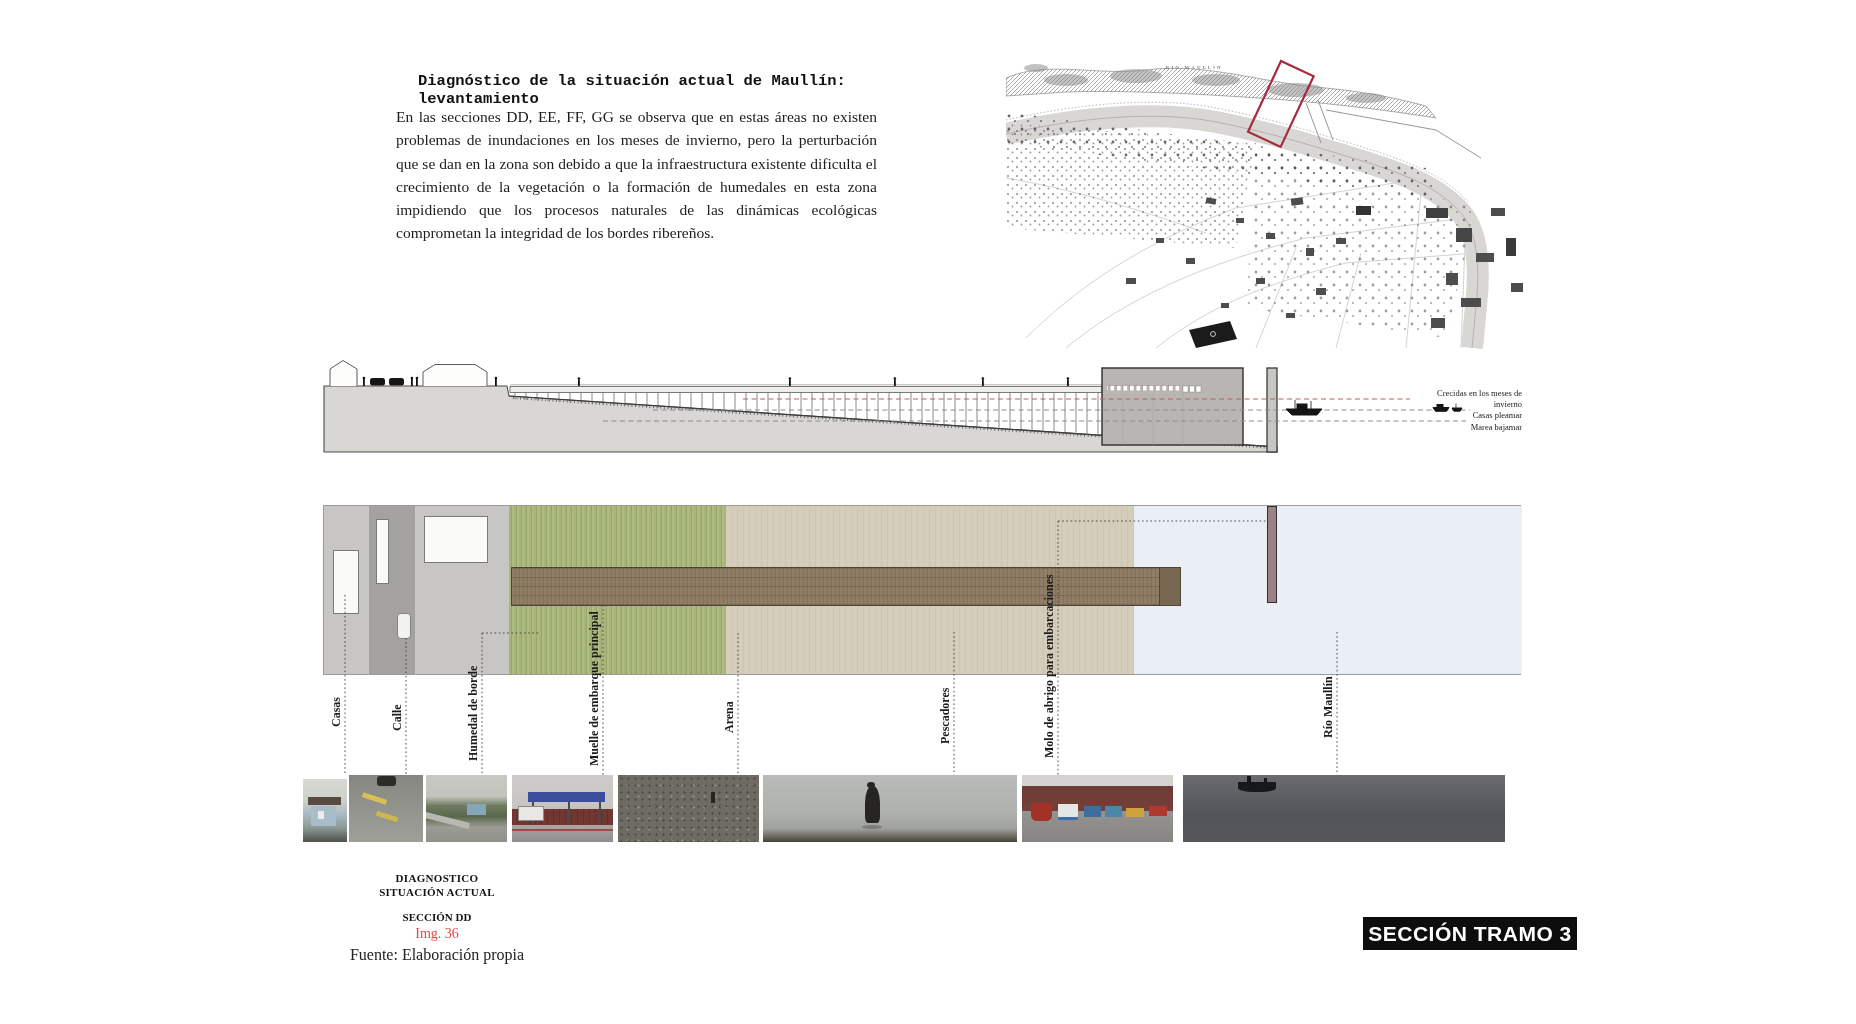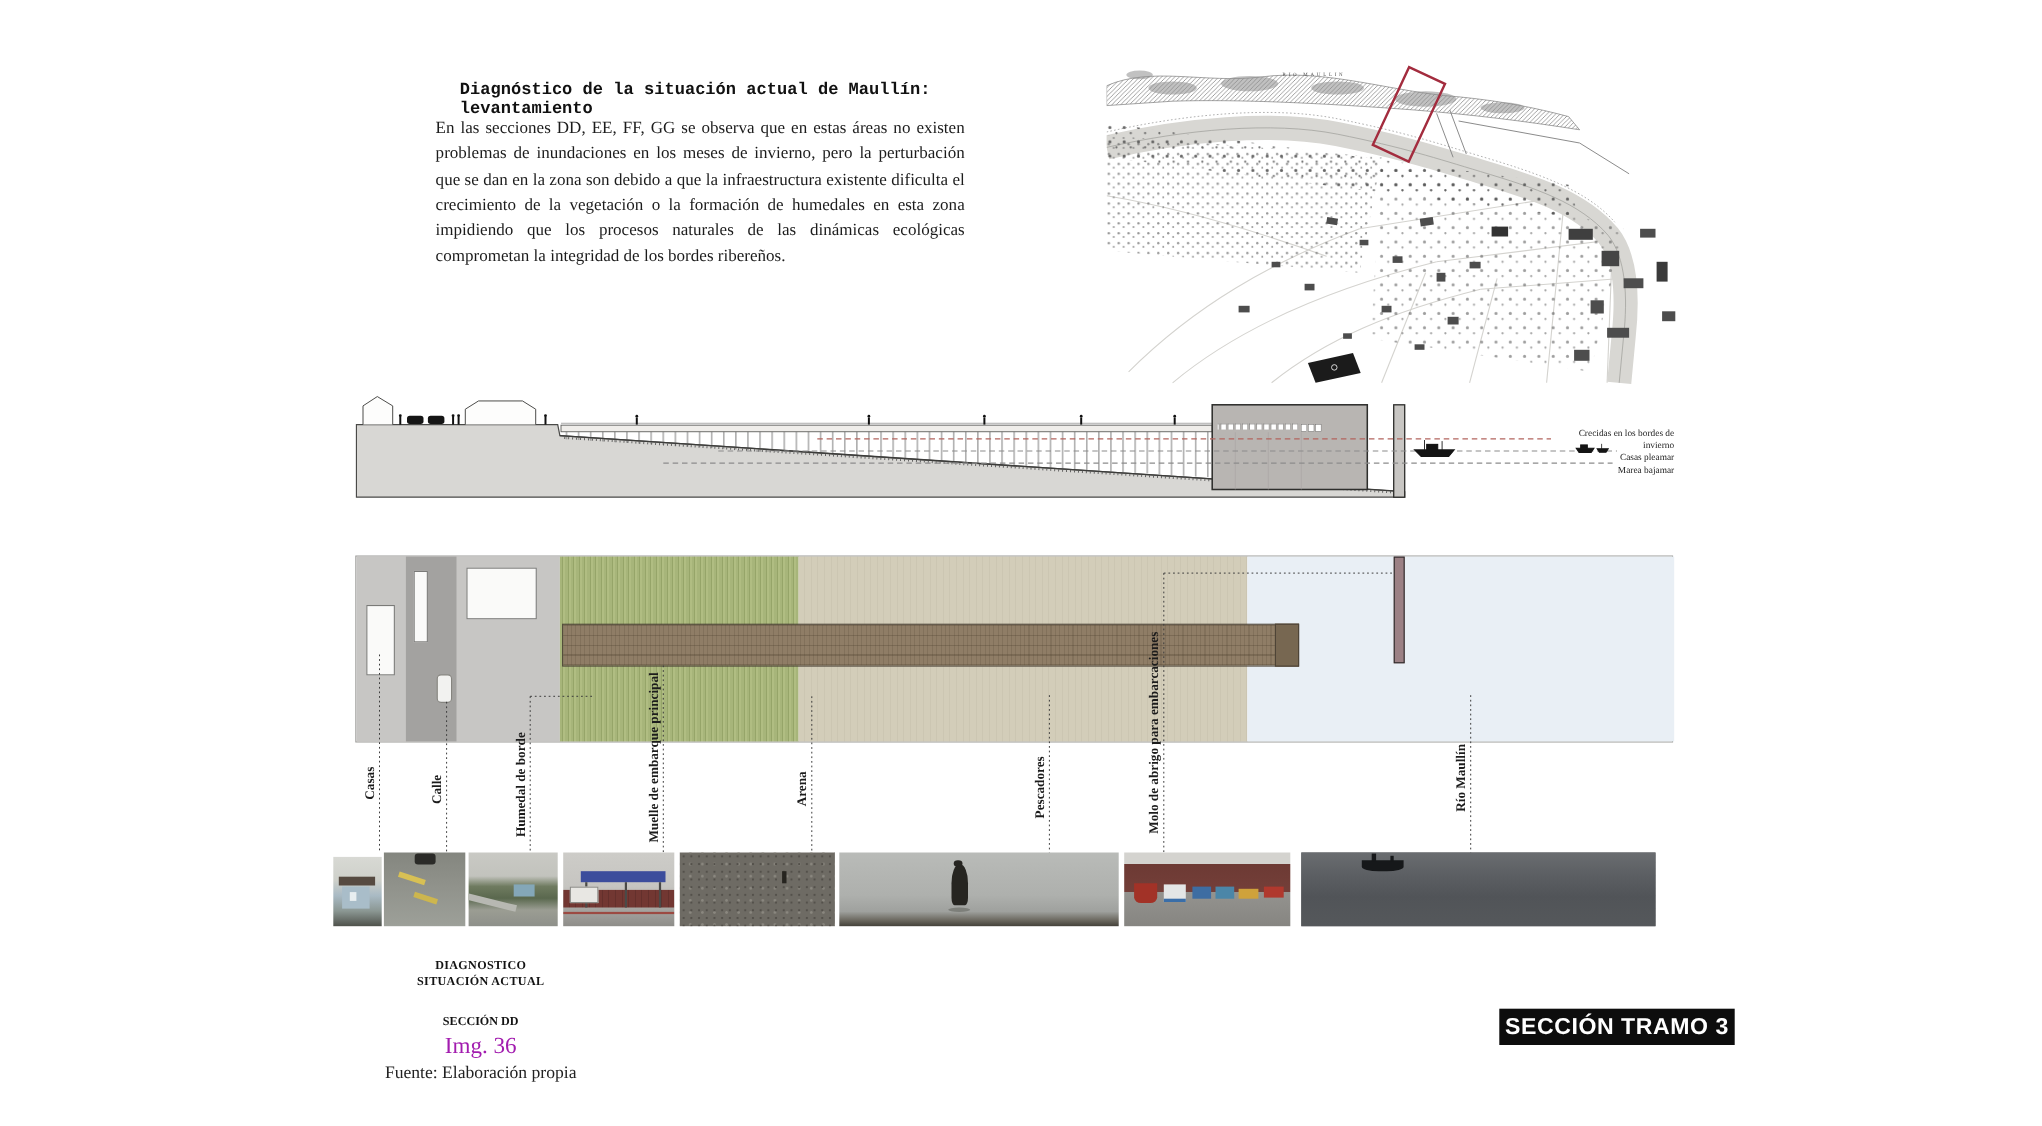--- a/index.html
+++ b/index.html
@@ -34,22 +34,22 @@
   .vlabel{position:absolute;height:13px;line-height:13px;font-size:12px;font-weight:bold;color:#1c1c1c;
           white-space:nowrap;transform:rotate(-90deg);transform-origin:left bottom;z-index:5;}
 
   
   .photo{position:absolute;top:775px;height:67px;overflow:hidden;z-index:2;}
   .photo .sh{position:absolute;}
 
   
   .footer{left:307px;top:872px;width:260px;text-align:center;}
   .f-caps{font-weight:bold;font-size:11px;line-height:13.5px;letter-spacing:.3px;color:#141414;}
-  .f-sec{font-weight:bold;font-size:11px;margin-top:24px;color:#141414;}
-  .f-img{font-size:21px;margin-top:3px;color:#a21caf;}
+  .f-sec{font-weight:bold;font-size:11px;margin-top:12px;color:#141414;}
+  .f-img{font-size:14px;margin-top:3px;color:#ef4444;}
   .f-src{font-size:16px;margin-top:4px;color:#222;}
 
   
   .badge{left:1363px;top:917px;width:214px;height:33px;background:#0d0d0d;color:#fff;
          font-family:"Liberation Sans","DejaVu Sans",sans-serif;font-weight:bold;font-size:21px;
          display:flex;align-items:center;justify-content:center;letter-spacing:.5px;}
   svg{display:block;}
 </style>
 </head>
 <body>
@@ -221,21 +221,21 @@
       <line x1="972" y1="54" x2="972" y2="45" stroke-width="0.8"></line>
         <line x1="988" y1="54" x2="988" y2="46" stroke-width="0.8"></line>
       <path d="M1110,52.5 l16,0 l-2.5,3.8 l-11,0 Z"></path>
         <rect x="1114" y="49.5" width="6" height="3"></rect>
       <path d="M1129,53 l10,0 l-2,3.2 l-6,0 Z"></path>
         <line x1="1133" y1="53" x2="1133" y2="48.5" stroke-width="0.7"></line>
     </g>
   </svg>
 
   <div class="abs tides">
-    <div>Crecidas en los bordes de invierno</div>
+    <div>Crecidas en los meses de invierno</div>
     <div>Casas pleamar</div>
     <div>Marea bajamar</div>
   </div>
 
   <div class="abs plan">
     <div class="zone z-gray"></div>
     <div class="zone z-street"></div>
     <div class="zone z-green"></div>
     <div class="zone z-tan"></div>
     <div class="zone z-blue"></div>

